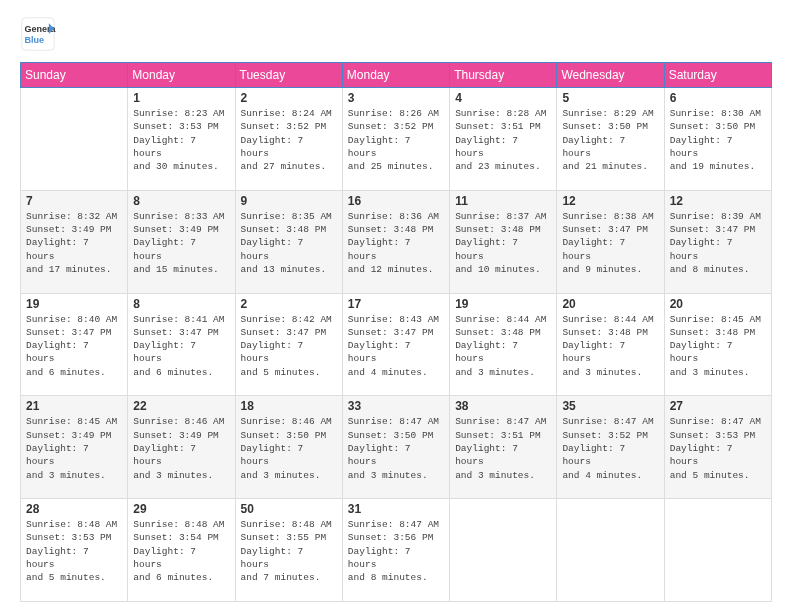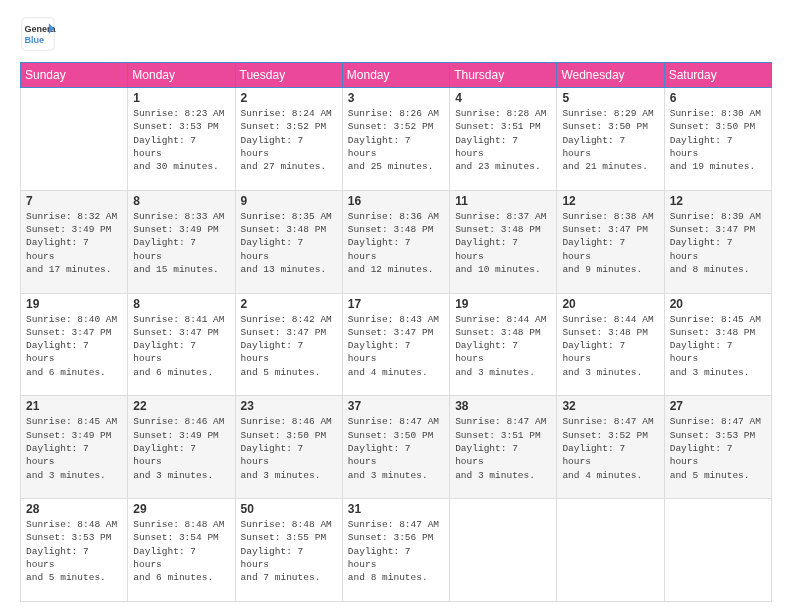--- a/index.html
+++ b/index.html
@@ -209,33 +209,33 @@
         <tr>
           <td>
             <div class="day-number">21</div>
             <div class="day-info">Sunrise: 8:45 AM<br>Sunset: 3:49 PM<br>Daylight: 7 hours<br>and 3 minutes.</div>
           </td>
           <td>
             <div class="day-number">22</div>
             <div class="day-info">Sunrise: 8:46 AM<br>Sunset: 3:49 PM<br>Daylight: 7 hours<br>and 3 minutes.</div>
           </td>
           <td>
-            <div class="day-number">23</div>
+            <div class="day-number">18</div>
             <div class="day-info">Sunrise: 8:46 AM<br>Sunset: 3:50 PM<br>Daylight: 7 hours<br>and 3 minutes.</div>
           </td>
           <td>
-            <div class="day-number">37</div>
+            <div class="day-number">33</div>
             <div class="day-info">Sunrise: 8:47 AM<br>Sunset: 3:50 PM<br>Daylight: 7 hours<br>and 3 minutes.</div>
           </td>
           <td>
             <div class="day-number">38</div>
             <div class="day-info">Sunrise: 8:47 AM<br>Sunset: 3:51 PM<br>Daylight: 7 hours<br>and 3 minutes.</div>
           </td>
           <td>
-            <div class="day-number">32</div>
+            <div class="day-number">35</div>
             <div class="day-info">Sunrise: 8:47 AM<br>Sunset: 3:52 PM<br>Daylight: 7 hours<br>and 4 minutes.</div>
           </td>
           <td>
             <div class="day-number">27</div>
             <div class="day-info">Sunrise: 8:47 AM<br>Sunset: 3:53 PM<br>Daylight: 7 hours<br>and 5 minutes.</div>
           </td>
         </tr>
         <tr>
           <td>
             <div class="day-number">28</div>

